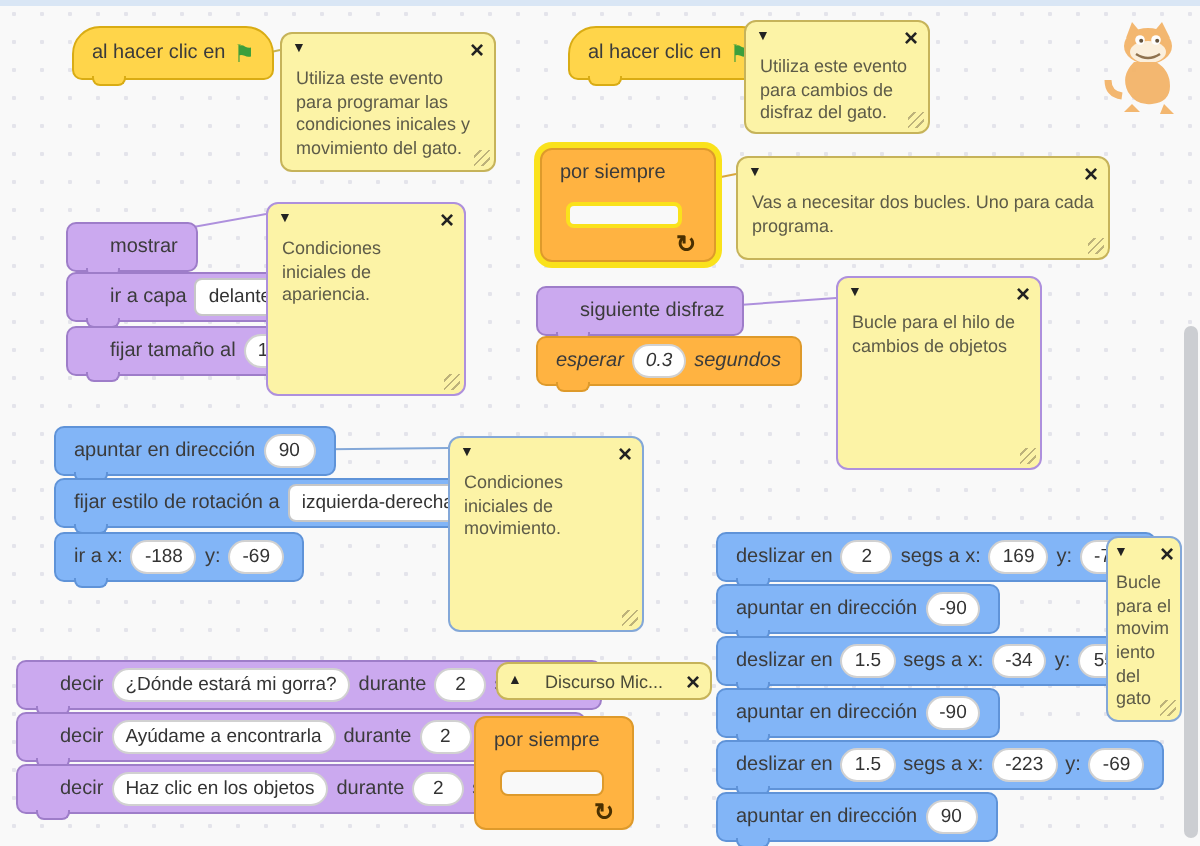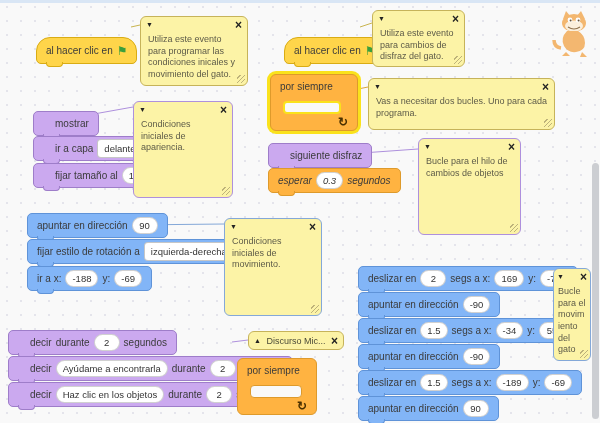--- a/index.html
+++ b/index.html
@@ -20,21 +20,21 @@
   }
   .blk::after {
     content:""; position:absolute; left:9px; bottom:-4px; width:15px; height:4px;
     background:inherit; border:1px solid; border-color:inherit; border-top:none;
     border-radius:0 0 4px 4px;
   }
   .hat { height:27px; border-radius:14px 14px 5px 5px; }
   .blue   { background:#82B5F7; border-color:#5F93D8; }
   .purple { background:#CBA9EF; border-color:#9E7DC9;padding-left:21px; }
   .orange { background:#FFB341; border-color:#DE9A2B;font-style:italic; }
-  .yellow { background:#FFD54A; border-color:#D9AC14;margin-top:24px; }
+  .yellow { background:#FFD54A; border-color:#D9AC14; }
 
   .oval {
     background:#ffffff; border:1px solid rgba(0,0,0,0.18); border-radius:11px;
     min-width:26px; height:17px; display:flex; align-items:center; justify-content:center;
     padding:0 6px; font-size:9.5px; color:#333; box-sizing:border-box;
   }
   .oval.wide { min-width:0; }
   .dd {
     background:#fff; border:1px solid rgba(0,0,0,0.22); border-radius:4px;
     height:17px; display:flex; align-items:center; gap:4px; padding:0 6px;
@@ -204,40 +204,41 @@
     <div class="chead">
       <span class="tri">▼</span>
       <span class="cx">×</span>
     </div>
     <div class="cbody">Condiciones iniciales de movimiento.</div>
     <div class="resize"></div>
   </div>
 
   <div class="blk purple" style="left:8px; top:330px;">
     <span>decir</span>
+    <span class="oval wide">¿Dónde estará mi gorra?</span>
     <span>durante</span>
     <span class="oval">2</span>
     <span>segundos</span>
   </div>
   <div class="blk purple" style="left:8px; top:356px;">
     <span>decir</span>
     <span class="oval wide">Ayúdame a encontrarla</span>
     <span>durante</span>
     <span class="oval">2</span>
     <span>segundos</span>
   </div>
   <div class="blk purple" style="left:8px; top:382px;">
     <span>decir</span>
     <span class="oval wide">Haz clic en los objetos</span>
     <span>durante</span>
     <span class="oval">2</span>
     <span>segundos</span>
   </div>
 
-  <div class="comment collapsed" style="left:248px; top:331px; width:96px; height:19px;">
+  <div class="comment collapsed" style="left:248px; top:331px; width:108px; height:19px;">
     <span class="tri">▲</span>
     <span class="clabel-collapsed">Discurso Mic...</span>
     <span class="cx">×</span>
   </div>
 
   <div class="cblock" style="left:237px; top:358px; width:80px; height:57px;">
     <span class="clabel">por siempre</span>
     <div class="mouth" style="width:52px;"></div>
     <span class="loop-arrow">↻</span>
   </div>
@@ -263,21 +264,21 @@
     <span class="oval">55</span>
   </div>
   <div class="blk blue" style="left:358px; top:344px;">
     <span>apuntar en dirección</span>
     <span class="oval">-90</span>
   </div>
   <div class="blk blue" style="left:358px; top:370px;">
     <span>deslizar en</span>
     <span class="oval">1.5</span>
     <span>segs a x:</span>
-    <span class="oval">-189</span>
+    <span class="oval">-223</span>
     <span>y:</span>
     <span class="oval">-69</span>
   </div>
   <div class="blk blue" style="left:358px; top:396px;">
     <span>apuntar en dirección</span>
     <span class="oval">90</span>
   </div>
 
   <div class="comment cb-blue" style="left:553px; top:268px; width:38px; height:93px;">
     <div class="chead" style="padding:0 3px;">

